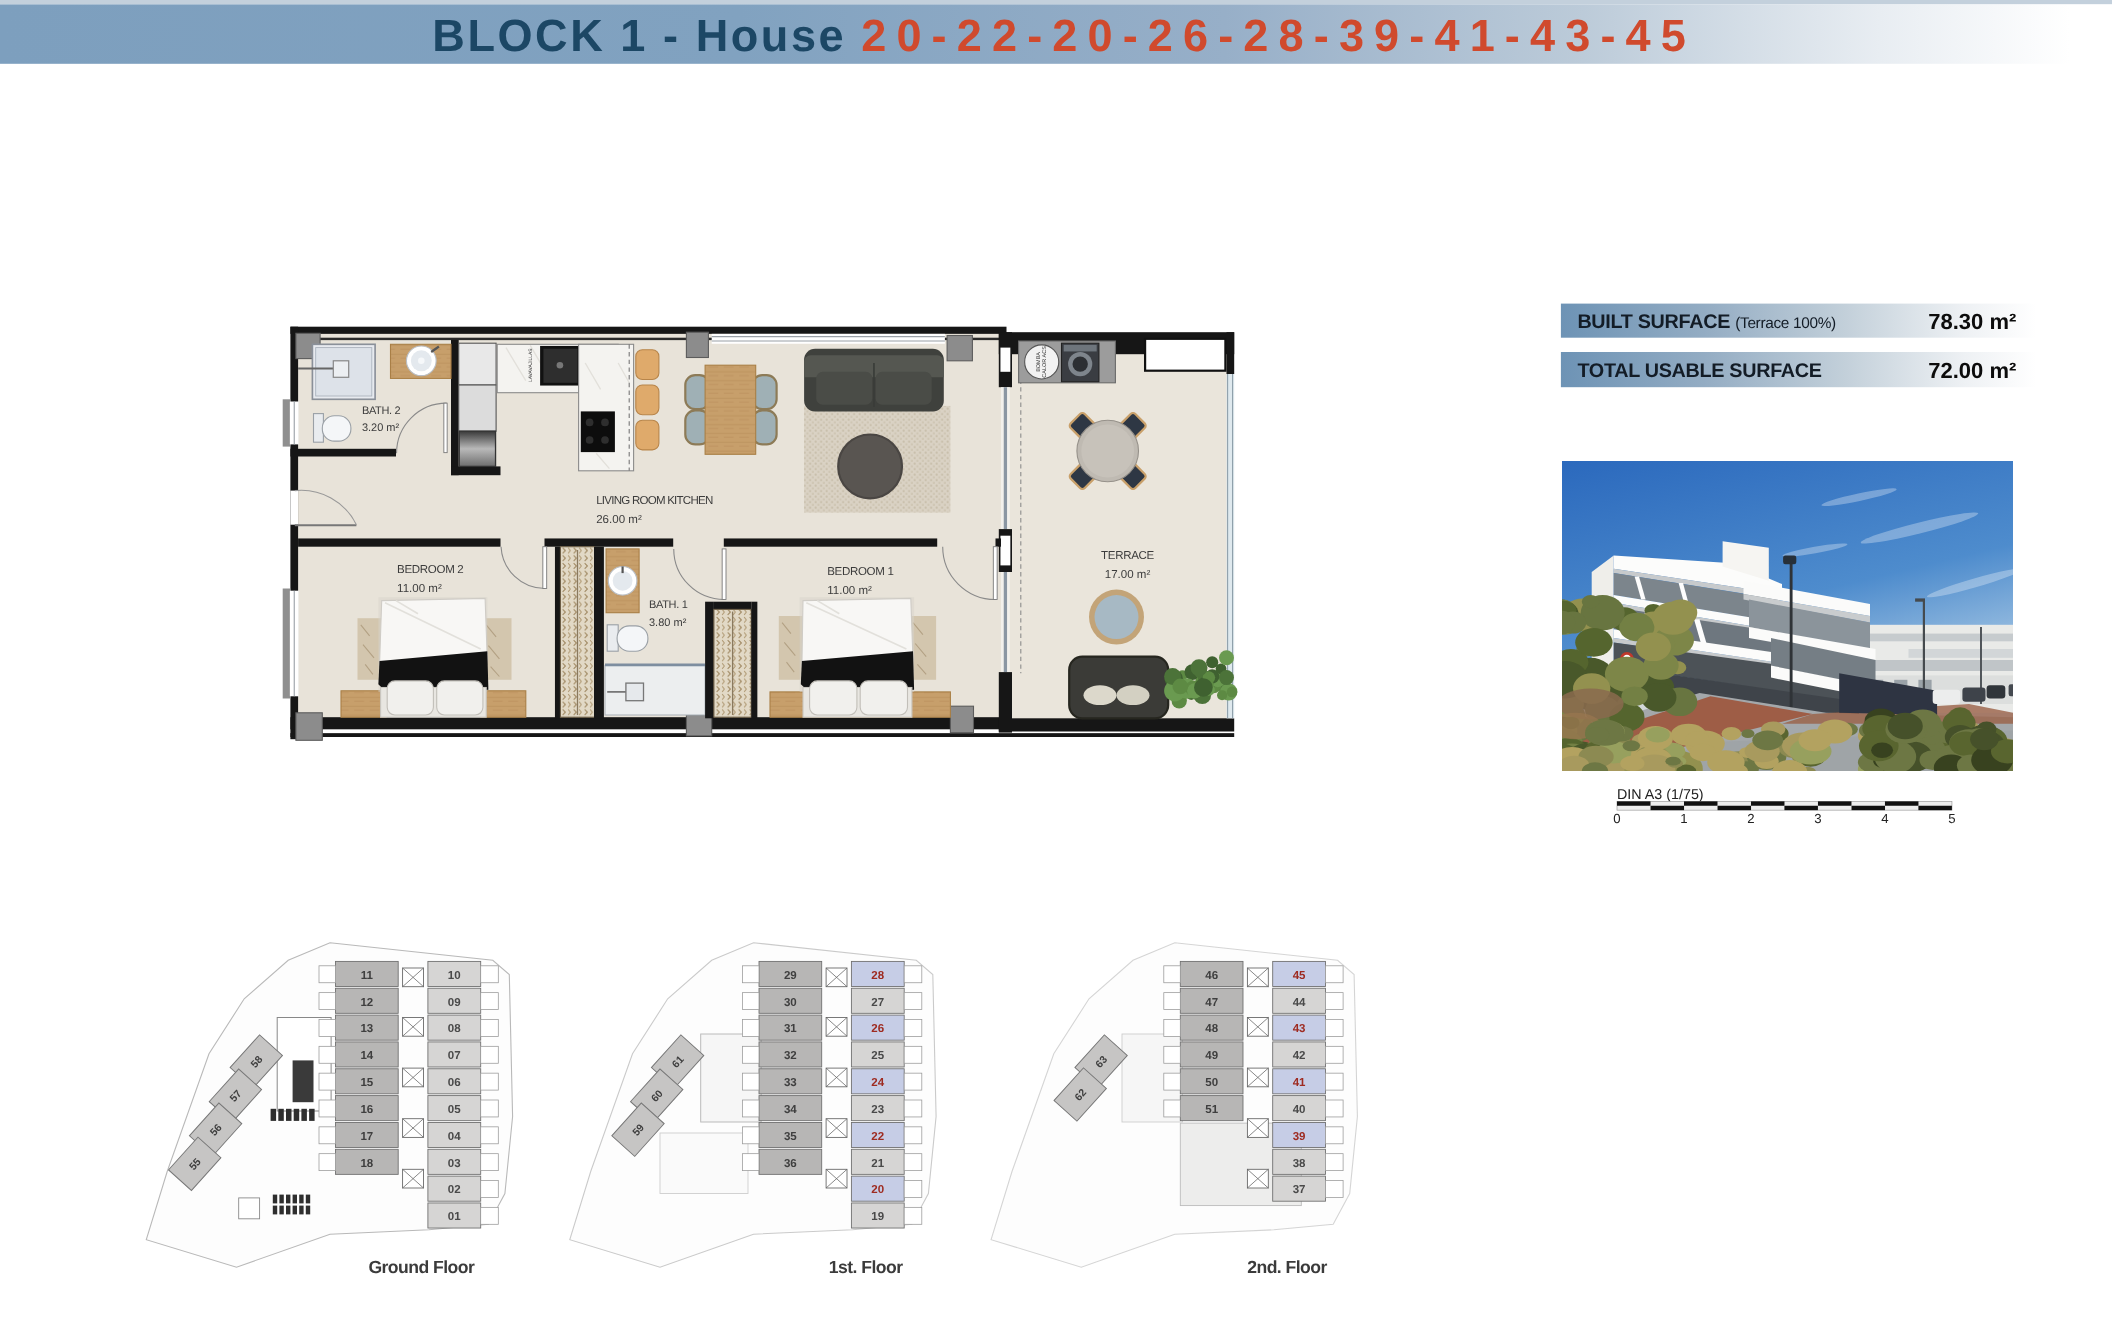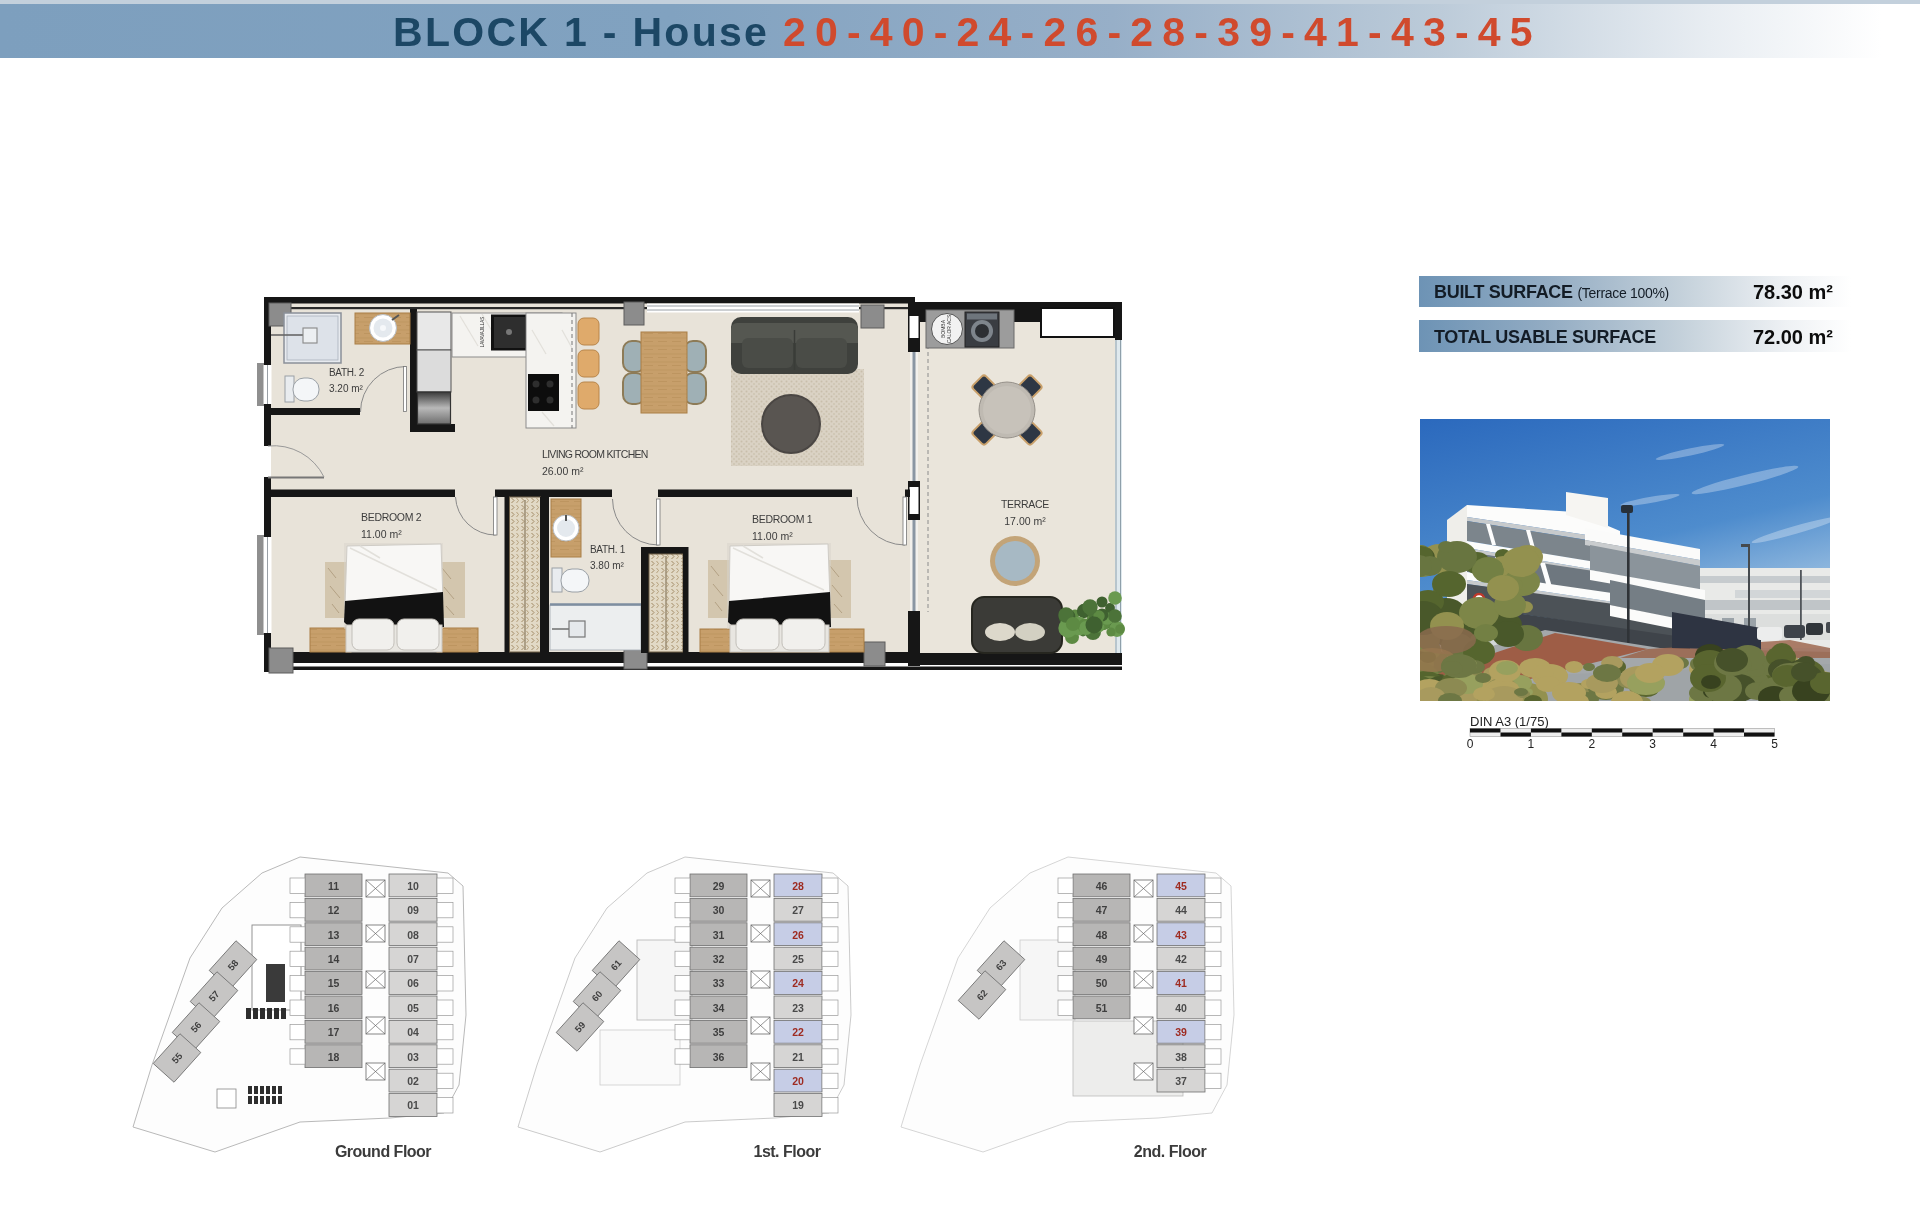--- a/index.html
+++ b/index.html
@@ -6,21 +6,21 @@
 body{width:1920px;height:1215px;position:relative;font-family:"Liberation Sans",sans-serif;overflow:hidden;}
 .abs{position:absolute;}
 </style>
 </head>
 <body>
 
 <div class="abs" style="left:0;top:0;width:1920px;height:4px;background:#c3d0dc;"></div>
 
 <div class="abs" style="left:0;top:4px;width:1920px;height:54px;background:linear-gradient(90deg,#7d9fbe 0%,#81a2c0 35%,#97afc8 58%,#bccbd9 75%,#e8edf2 89%,#ffffff 98%);"></div>
 
-<div class="abs" style="left:393px;top:9px;width:1400px;height:46px;font-weight:bold;font-size:41px;letter-spacing:2.3px;color:#1c4765;white-space:nowrap;">BLOCK 1 - House <span style="color:#d04a2d;letter-spacing:9.2px;">20-40-24-26-28-39-41-43-45</span></div>
+<div class="abs" style="left:393px;top:9px;width:1400px;height:46px;font-weight:bold;font-size:41px;letter-spacing:2.3px;color:#1c4765;white-space:nowrap;">BLOCK 1 - House <span style="color:#d04a2d;letter-spacing:9.2px;">20-22-20-26-28-39-41-43-45</span></div>
 
 <svg class="abs" style="left:0;top:0" width="1920" height="1215" viewBox="0 0 1920 1215">
 <defs>
 <pattern id="dots" width="5" height="5" patternUnits="userSpaceOnUse">
  <rect width="5" height="5" fill="#d7cfc0"></rect>
  <circle cx="1.5" cy="1.5" r="1" fill="#c3b8a3"></circle>
  <circle cx="4" cy="4" r="1" fill="#c9bfab"></circle>
 </pattern>
 <pattern id="wrobe" width="10" height="7" patternUnits="userSpaceOnUse">
  <rect width="10" height="7" fill="#e2d9c6"></rect>

